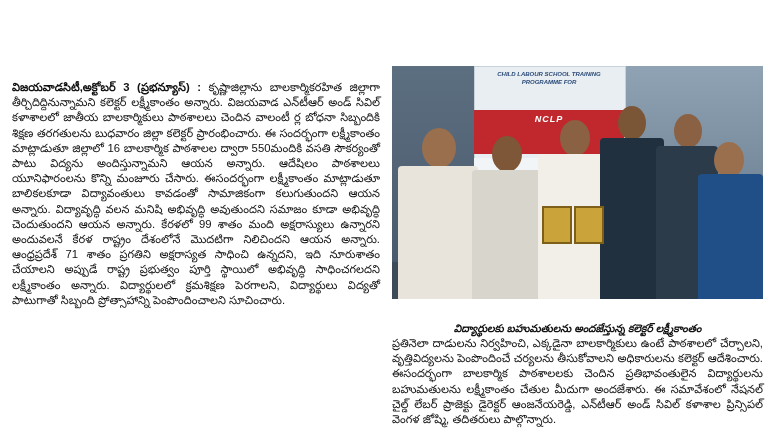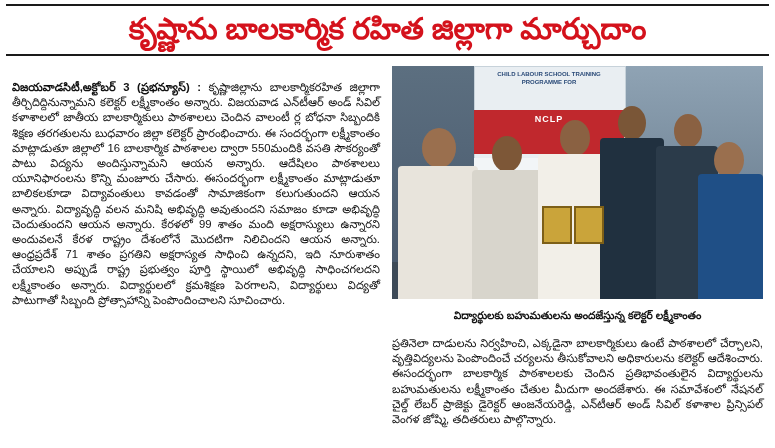--- a/index.html
+++ b/index.html
@@ -83,35 +83,36 @@
     text-align: justify;
   }
   .col-left b { font-weight: bold; }
 
   
   .photo-block {
     position: absolute;
     left: 392px;
     top: 6px;
     width: 371px;
+    font-style: italic;
   }
   .photo {
     position: relative;
     width: 371px;
     height: 233px;
     overflow: hidden;
     background: #6d7d8c;
   }
   .caption {
     width: 371px;
     text-align: center;
     font-size: 10.6px;
     font-weight: bold;
     color: #111111;
-    padding-top: 9px;
+    padding-top: 22px;
     line-height: 14px;
   }
 
   
   .col-right {
     position: absolute;
     left: 392px;
     top: 276px;
     width: 371px;
     color: #111111;
@@ -173,25 +174,20 @@
 
   .award {
     position: absolute; background: #caa43a; border: 2px solid #7d5f17;
   }
 </style>
 </head>
 <body>
 
 <div id="page">
 
-  <div class="headline-wrap">
-    <div class="headline-rule-top"></div>
-    <div class="headline">కృష్ణాను బాలకార్మిక రహిత జిల్లాగా మార్చుదాం</div>
-    <div class="headline-rule-bottom"></div>
-  </div>
 
   <div class="content">
 
     <div class="col-left">
       <b>విజయవాడసిటీ,అక్టోబర్ 3 (ప్రభన్యూస్) :</b>
       <span>కృష్ణాజిల్లాను బాలకార్మికరహిత జిల్లాగా తీర్చిదిద్దినున్నామని కలెక్టర్ లక్ష్మీకాంతం అన్నారు. విజయవాడ ఎన్‌టీఆర్ అండ్ సివిల్ కళాశాలలో జాతీయ బాలకార్మికులు పాఠశాలలు చెందిన వాలంటీ ర్ల బోధనా సిబ్బందికి శిక్షణ తరగతులను బుధవారం జిల్లా కలెక్టర్ ప్రారంభించారు. ఈ సందర్భంగా లక్ష్మీకాంతం మాట్లాడుతూ జిల్లాలో 16 బాలకార్మిక పాఠశాలల ద్వారా 550మందికి వసతి సౌకర్యంతో పాటు విద్యను అందిస్తున్నామని ఆయన అన్నారు. ఆదేషిలం పాఠశాలలు యూనిఫారంలను కొన్ని మంజూరు చేసారు. ఈసందర్భంగా లక్ష్మీకాంతం మాట్లాడుతూ బాలికలకూడా విద్యావంతులు కావడంతో సామాజికంగా కలుగుతుందని ఆయన అన్నారు. విద్యావృద్ధి వలన మనిషి అభివృద్ధి అవుతుందని సమాజం కూడా అభివృద్ధి చెందుతుందని ఆయన అన్నారు. కేరళలో 99 శాతం మంది అక్షరాస్యులు ఉన్నారని అందువలనే కేరళ రాష్ట్రం దేశంలోనే మొదటిగా నిలిచిందని ఆయన అన్నారు. ఆంధ్రప్రదేశ్ 71 శాతం ప్రగతిని అక్షరాస్యత సాధించి ఉన్నదని, ఇది నూరుశాతం చేయాలని అప్పుడే రాష్ట్ర ప్రభుత్వం పూర్తి స్థాయిలో అభివృద్ధి సాధించగలదని లక్ష్మీకాంతం అన్నారు. విద్యార్థులలో క్రమశిక్షణ పెరగాలని, విద్యార్థులు విద్యతో పాటుగాతో సిబ్బంది ప్రోత్సాహాన్ని పెంపొందించాలని సూచించారు.</span>
     </div>
 
     <div class="photo-block">
       <div class="photo">

